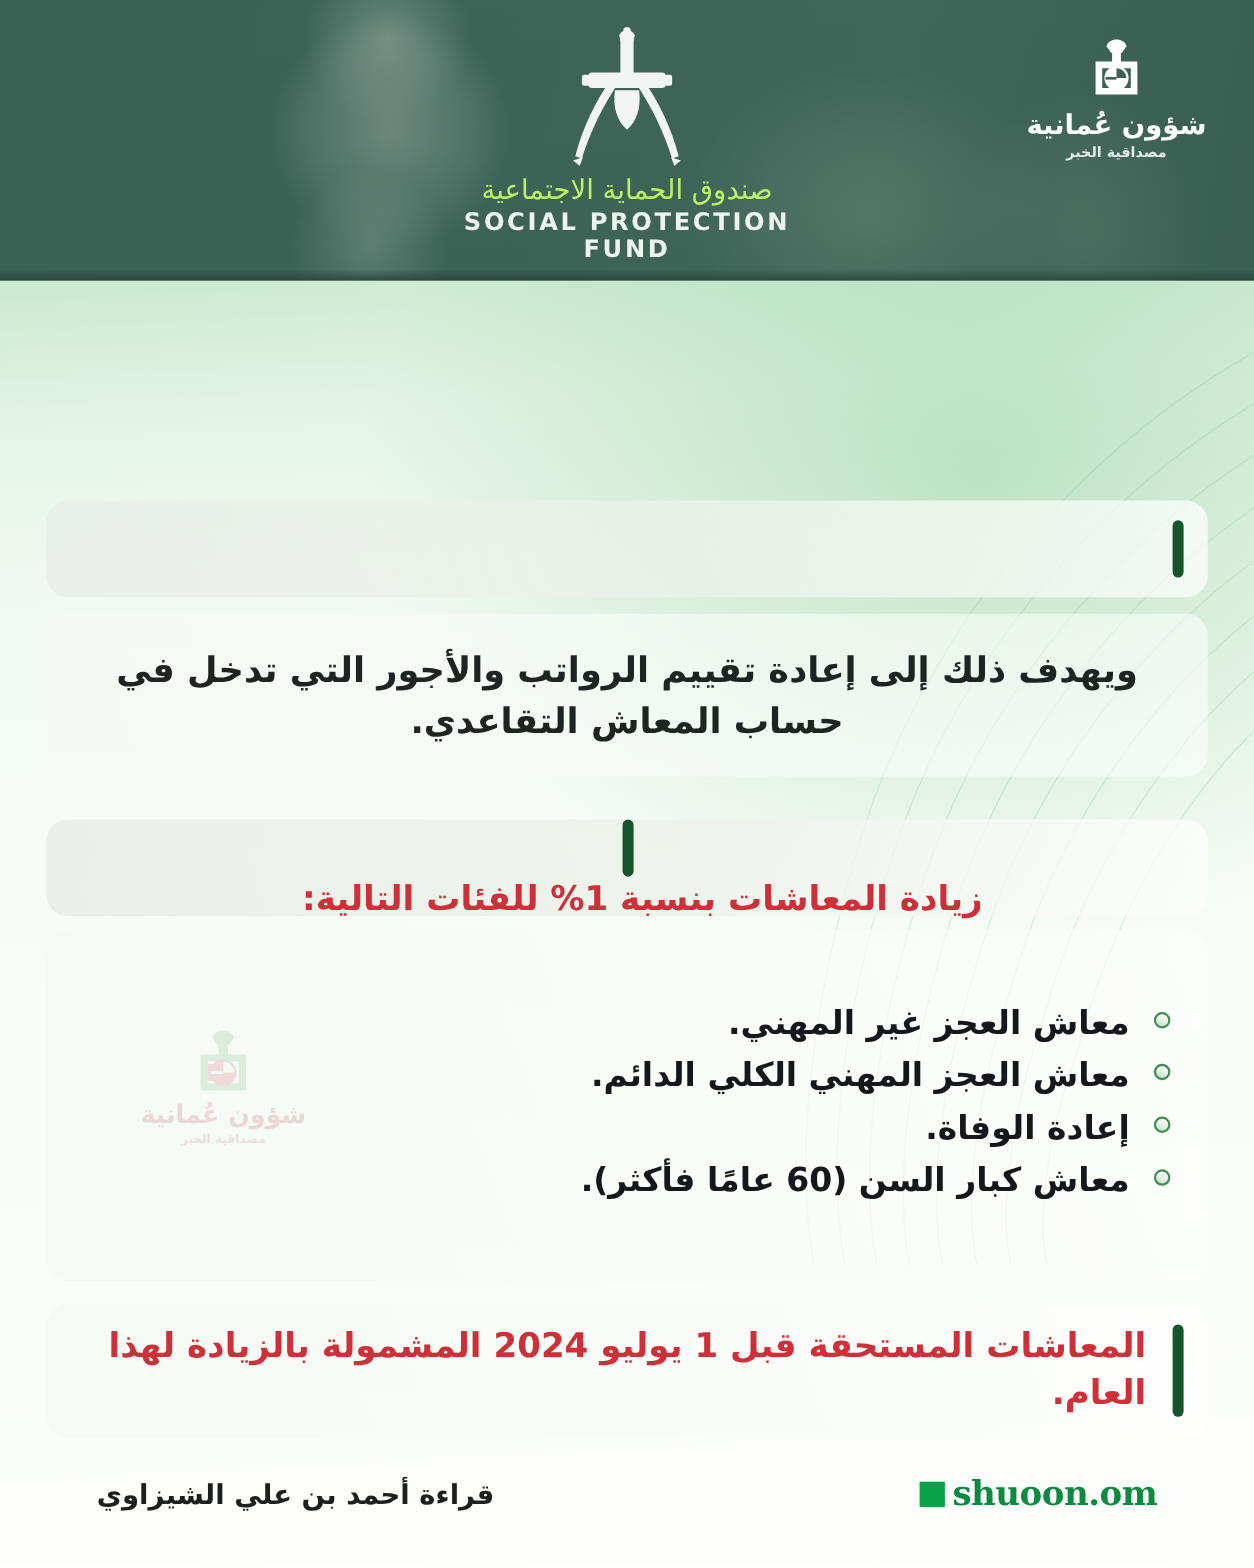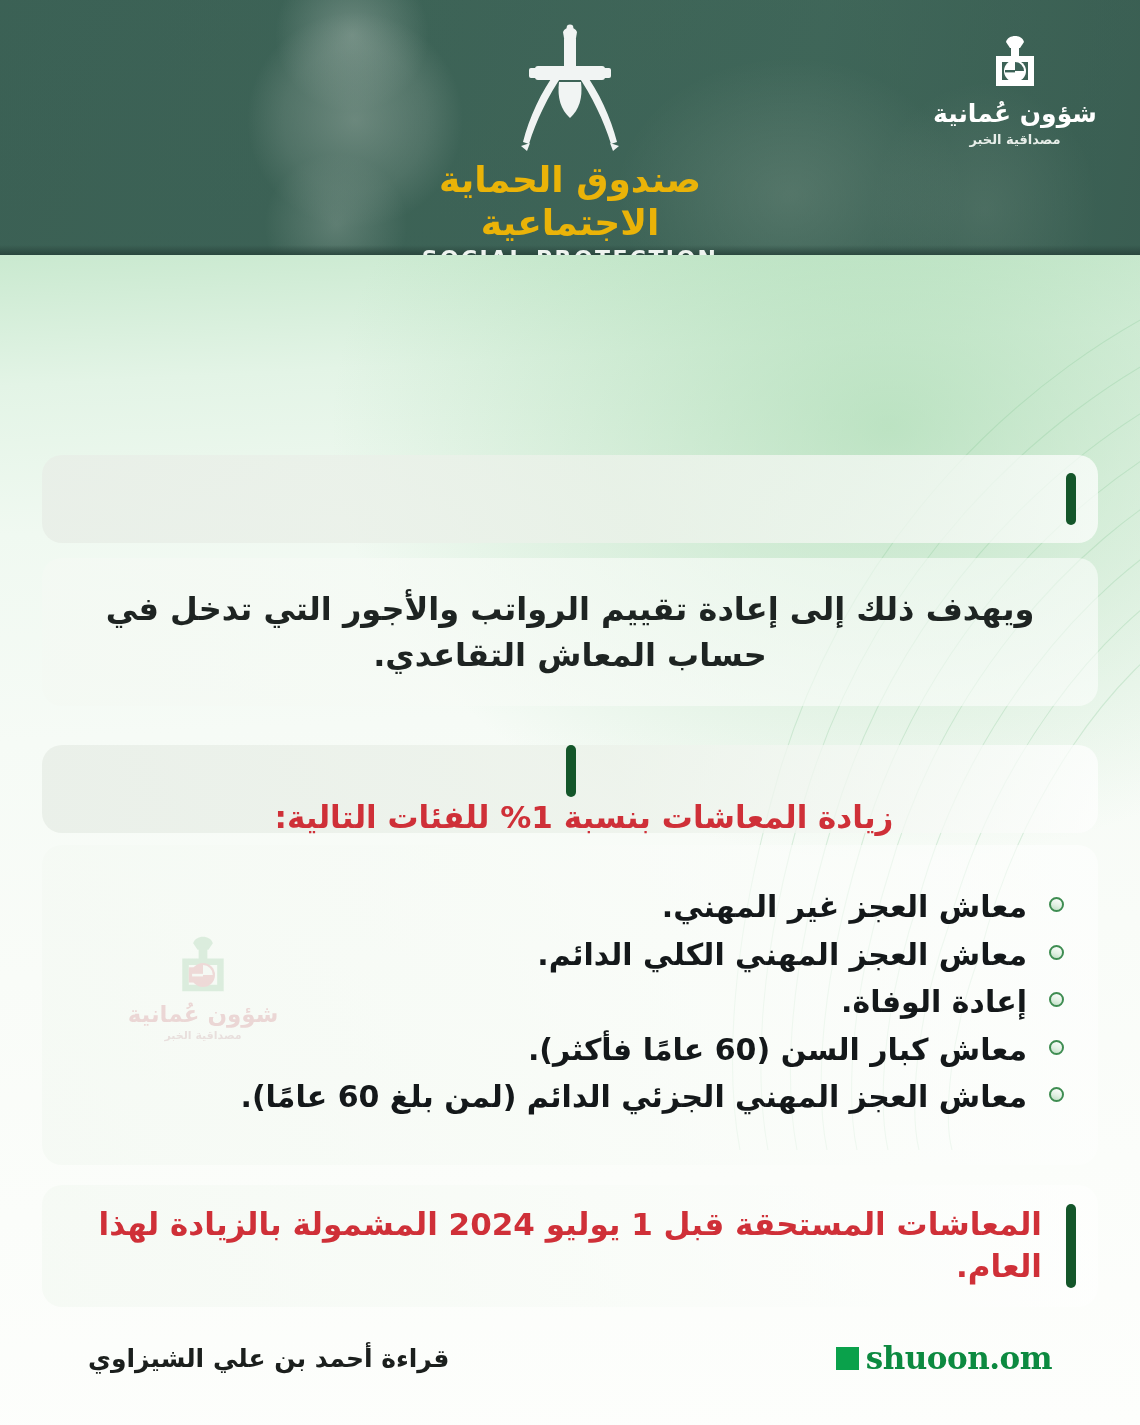--- a/index.html
+++ b/index.html
@@ -69,23 +69,23 @@
   .emblem-block {
     position: absolute;
     left: 50%; transform: translateX(-50%);
     top: 22px;
     width: 330px;
     text-align: center;
   }
   .emblem-svg { display: block; margin: 0 auto; }
   .spf-ar {
     margin-top: 6px;
-    font-size: 36px;
-    font-weight: 700;
-    color: #eab308;
+    font-size: 25px;
+    font-weight: 400;
+    color: #bef264;
     letter-spacing: 0.5px;
     line-height: 1.2;
   }
   .spf-en {
     margin-top: 2px;
     font-size: 22px;
     font-weight: 700;
     color: #eef3ef;
     letter-spacing: 2.4px;
     direction: ltr;
@@ -355,24 +355,20 @@
           <span class="bullet-text">معاش العجز المهني الكلي الدائم.</span>
         </li>
         <li>
           <span class="dot"></span>
           <span class="bullet-text">إعادة الوفاة.</span>
         </li>
         <li>
           <span class="dot"></span>
           <span class="bullet-text">معاش كبار السن (60 عامًا فأكثر).</span>
         </li>
-        <li>
-          <span class="dot"></span>
-          <span class="bullet-text">معاش العجز المهني الجزئي الدائم (لمن بلغ 60 عامًا).</span>
-        </li>
       </ul>
     </div>
   </div>
 
   <div class="watermark">
     <svg width="72" height="68" viewBox="0 0 66 62">
       <g fill="#9ecfa7">
         <path d="M24 12 C 26 4, 40 4, 42 12 L 38 18 L 28 18 Z"></path>
         <rect x="29" y="16" width="8" height="12"></rect>
         <path d="M14 26 h 38 v 30 h -38 Z M 20 32 h 26 v 18 h -26 Z" fill-rule="evenodd"></path>

